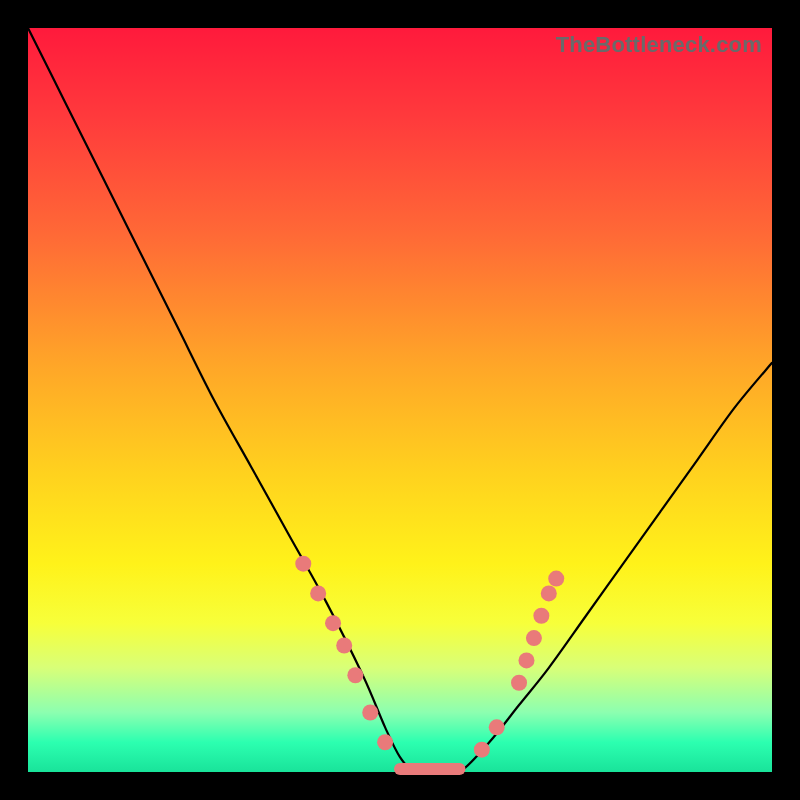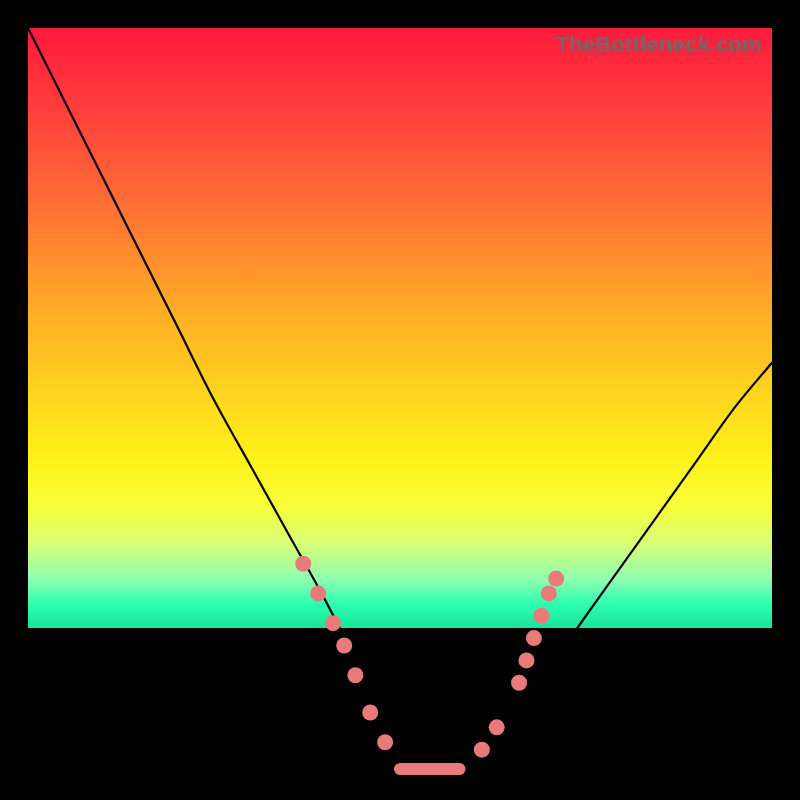--- a/index.html
+++ b/index.html
@@ -17,21 +17,21 @@
     top: 0;
     width: 800px;
     height: 800px;
     background: #000;
   }
   .plot {
     position: absolute;
     left: 28px;
     top: 28px;
     width: 744px;
-    height: 600px;
+    height: 744px;
     background: linear-gradient(to bottom,
       #ff1a3c 0%,
       #ff3a3c 12%,
       #ff6a36 28%,
       #ffa528 45%,
       #ffd21e 60%,
       #fff21a 72%,
       #f7ff3a 80%,
       #d8ff78 86%,
       #8cffb0 92%,

